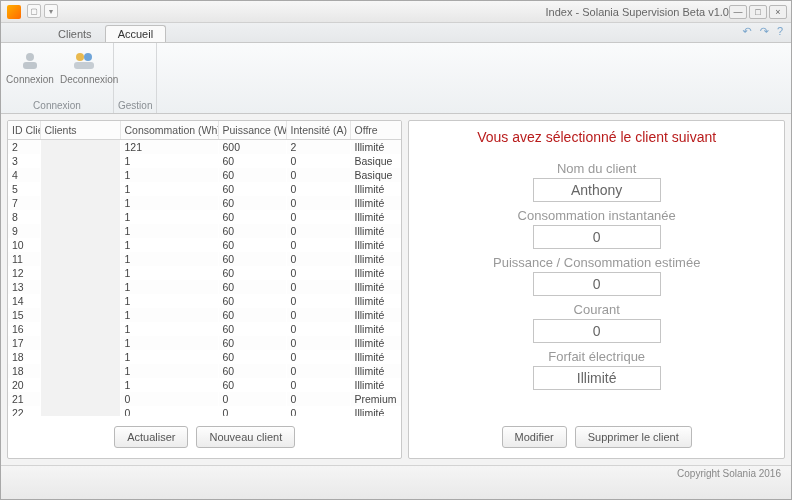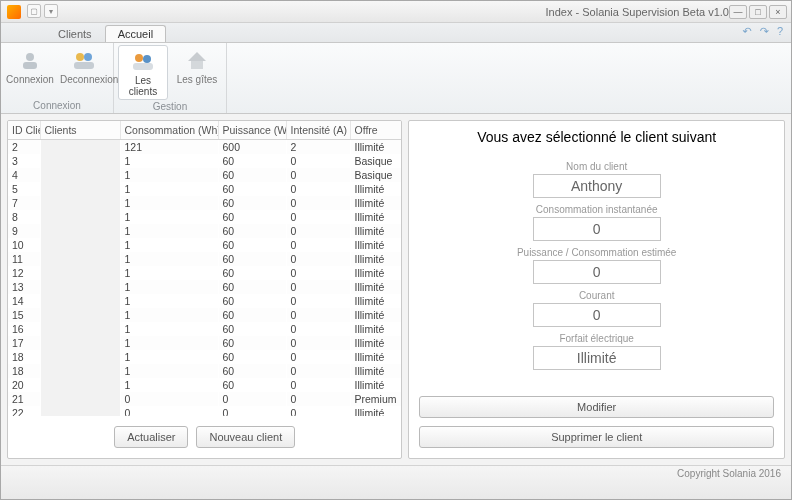--- a/index.html
+++ b/index.html
@@ -37,24 +37,24 @@
   thead th { text-align: left; font-weight: normal; padding: 3px 4px; background: #fcfcfc; border-bottom: 1px solid #d4d4d4; border-right: 1px solid #e6e6e6; color: #555; position: sticky; top: 0; white-space:nowrap;overflow:hidden;}
   thead th:last-child{border-right:none;}
   tbody td { padding: 1px 4px; border-right: 1px solid transparent; white-space: nowrap; overflow:hidden;}
   tbody tr:nth-child(odd){background:#fdfdfd;}
   tbody td.cli{background:#f2f2f2;}
 
   .btnrow { display: flex; gap: 8px; padding: 10px; justify-content: center; background:transparent;}
   .btn { font-size: 11px; color: #555; padding: 4px 12px; border: 1px solid #b9b9b9; border-radius: 3px; background: linear-gradient(#fefefe,#ececec); cursor: pointer; }
 
   .right-inner { flex: 1; display: flex; flex-direction: column; align-items: center; padding: 6px 10px 0; color: #888; font-size: 12px; overflow: hidden; }
-  .right-title { font-size: 14px; color: #000000; margin: 2px 0 10px; }
-  .field-label { font-size: 10px; color: #999; margin-top: 6px; }
+  .right-title { font-size: 14px; color: #b91c1c; margin: 2px 0 10px; }
+  .field-label { font-size: 13px; color: #999; margin-top: 6px; }
   .field-box { width: 128px; border: 1px solid #c5c5c5; background: #fff; text-align: center; font-size: 14px; color: #666; padding: 3px 0; margin-top: 2px; }
-  .right .btnrow { justify-content: center; margin-top: auto; flex-direction: column; }
+  .right .btnrow { justify-content: center; margin-top: auto; }
 
   .footer { height: 34px; font-size: 10px; color: #888; text-align: right; padding: 2px 10px 0 0; background: linear-gradient(#f5f5f5,#e9e9e9); border-top: 1px solid #d3d3d3; }
 </style>
 </head>
 <body>
 
 <div class="window">
 
   <div class="titlebar">
     <div class="app-icon"></div>
@@ -99,41 +99,20 @@
                 <circle cx="17" cy="8" r="4" fill="#6fa4d8"></circle>
                 <rect x="3" y="13" width="20" height="7" rx="3" fill="#c6cdd3"></rect>
               </svg>
             </div>
           <div>Deconnexion</div>
         </div>
       </div>
       <div class="glabel">Connexion</div>
     </div>
     <div class="ribgroup">
-      <div class="items">
-        <div class="ribbtn active">
-          <div class="ico">
-              <svg width="26" height="22">
-                <circle cx="9" cy="8" r="4" fill="#ea9a3e"></circle>
-                <circle cx="17" cy="9" r="4" fill="#5a92c7"></circle>
-                <rect x="3" y="13" width="20" height="7" rx="3" fill="#d8dde2"></rect>
-              </svg>
-            </div>
-          <div>Les clients</div>
-        </div>
-        <div class="ribbtn">
-          <div class="ico">
-              <svg width="22" height="22">
-                <polygon points="11,3 20,12 2,12" fill="#c8ccd0"></polygon>
-                <rect x="5" y="12" width="12" height="8" fill="#d4d8db"></rect>
-              </svg>
-            </div>
-          <div>Les gîtes</div>
-        </div>
-      </div>
       <div class="glabel">Gestion</div>
     </div>
   </div>
 
   <div class="content">
 
     <div class="panel left">
       <div class="table-wrap">
         <table>
           <colgroup>

